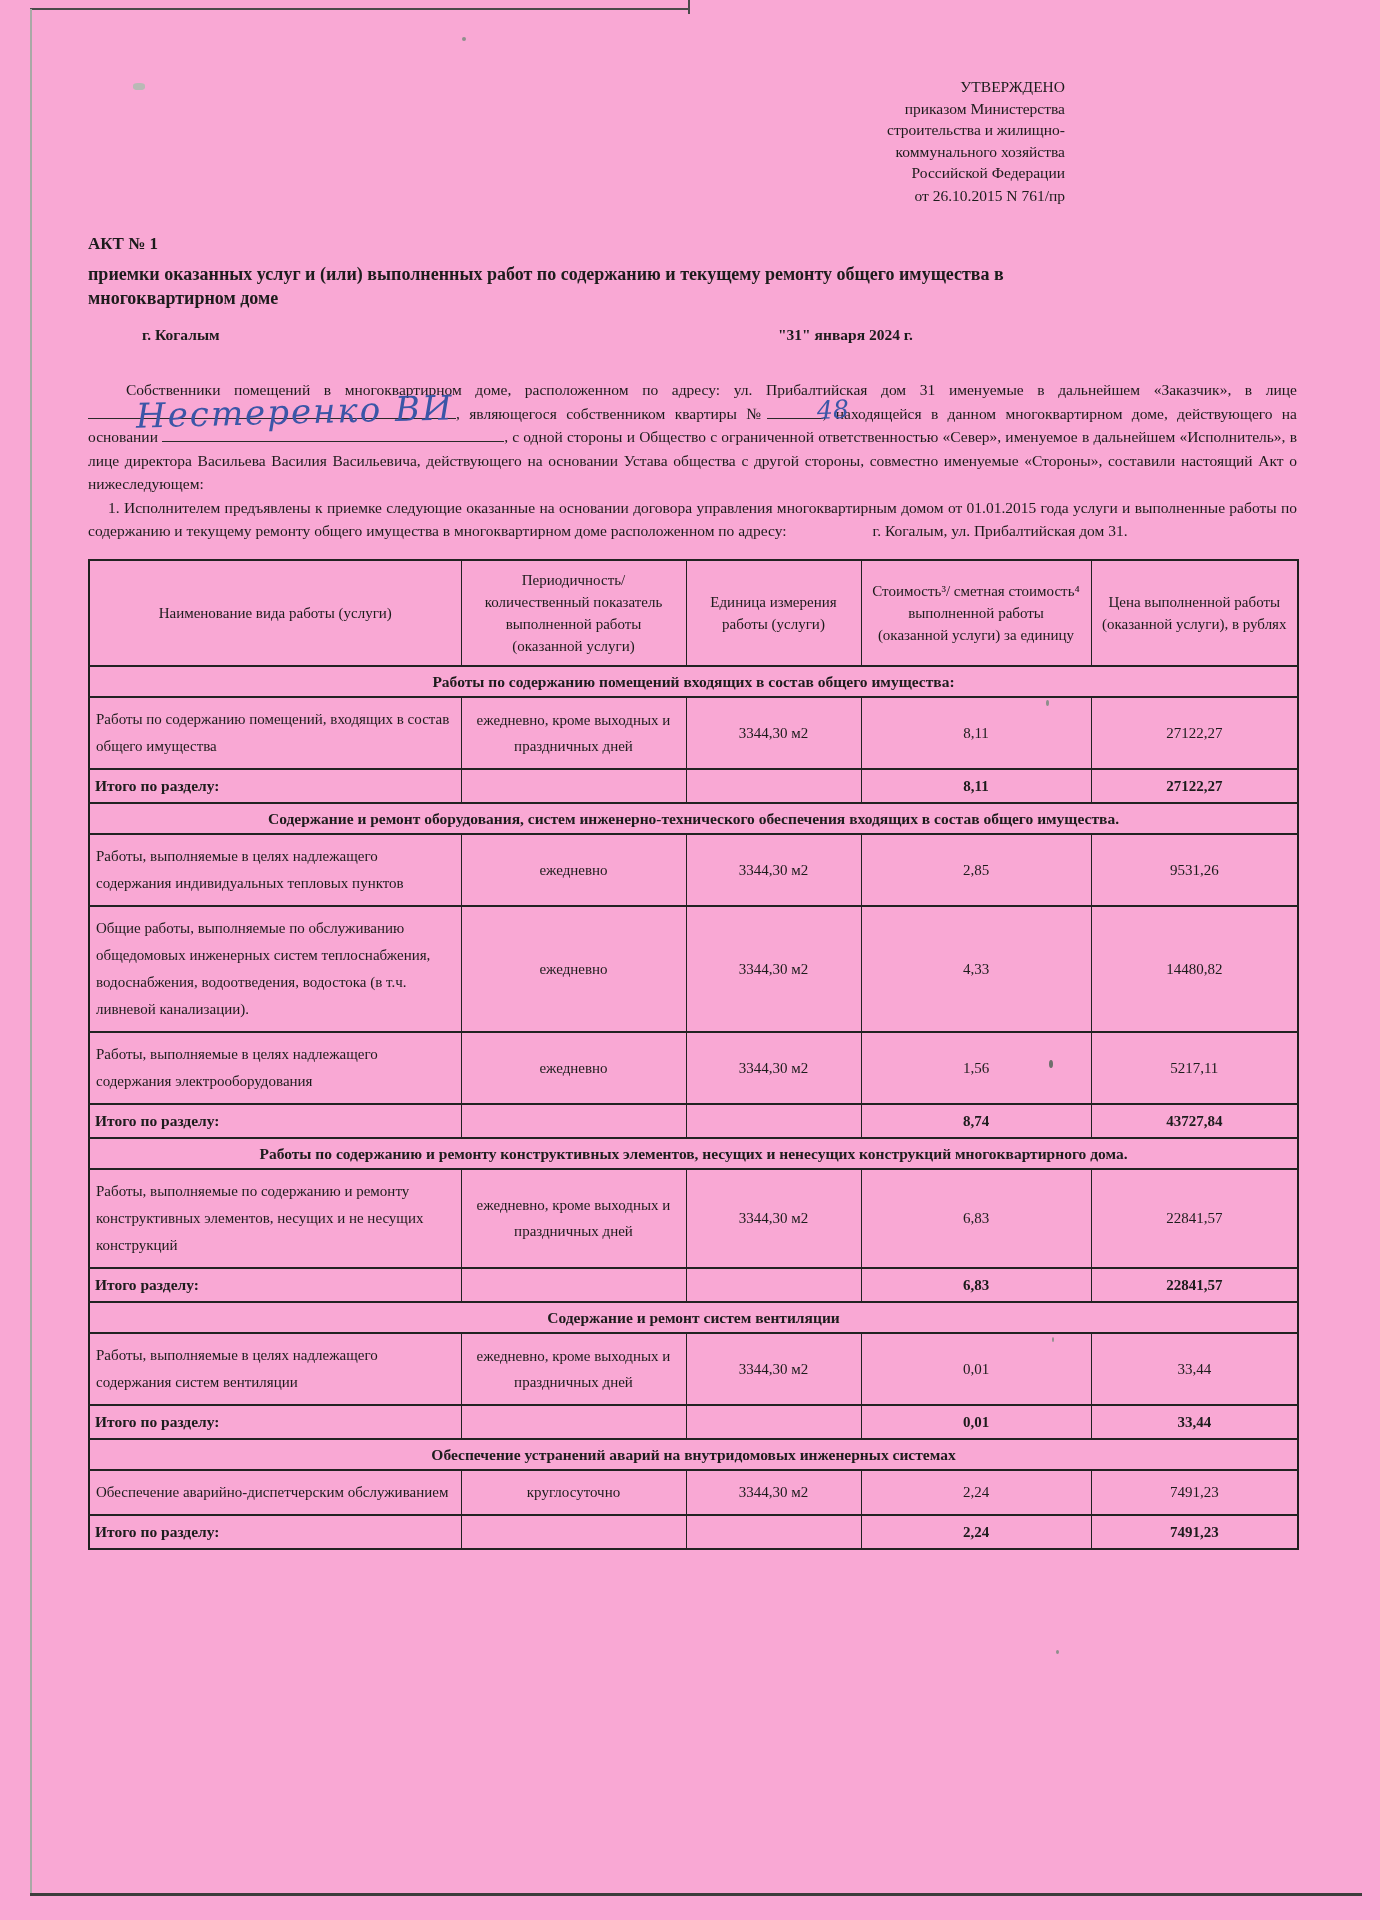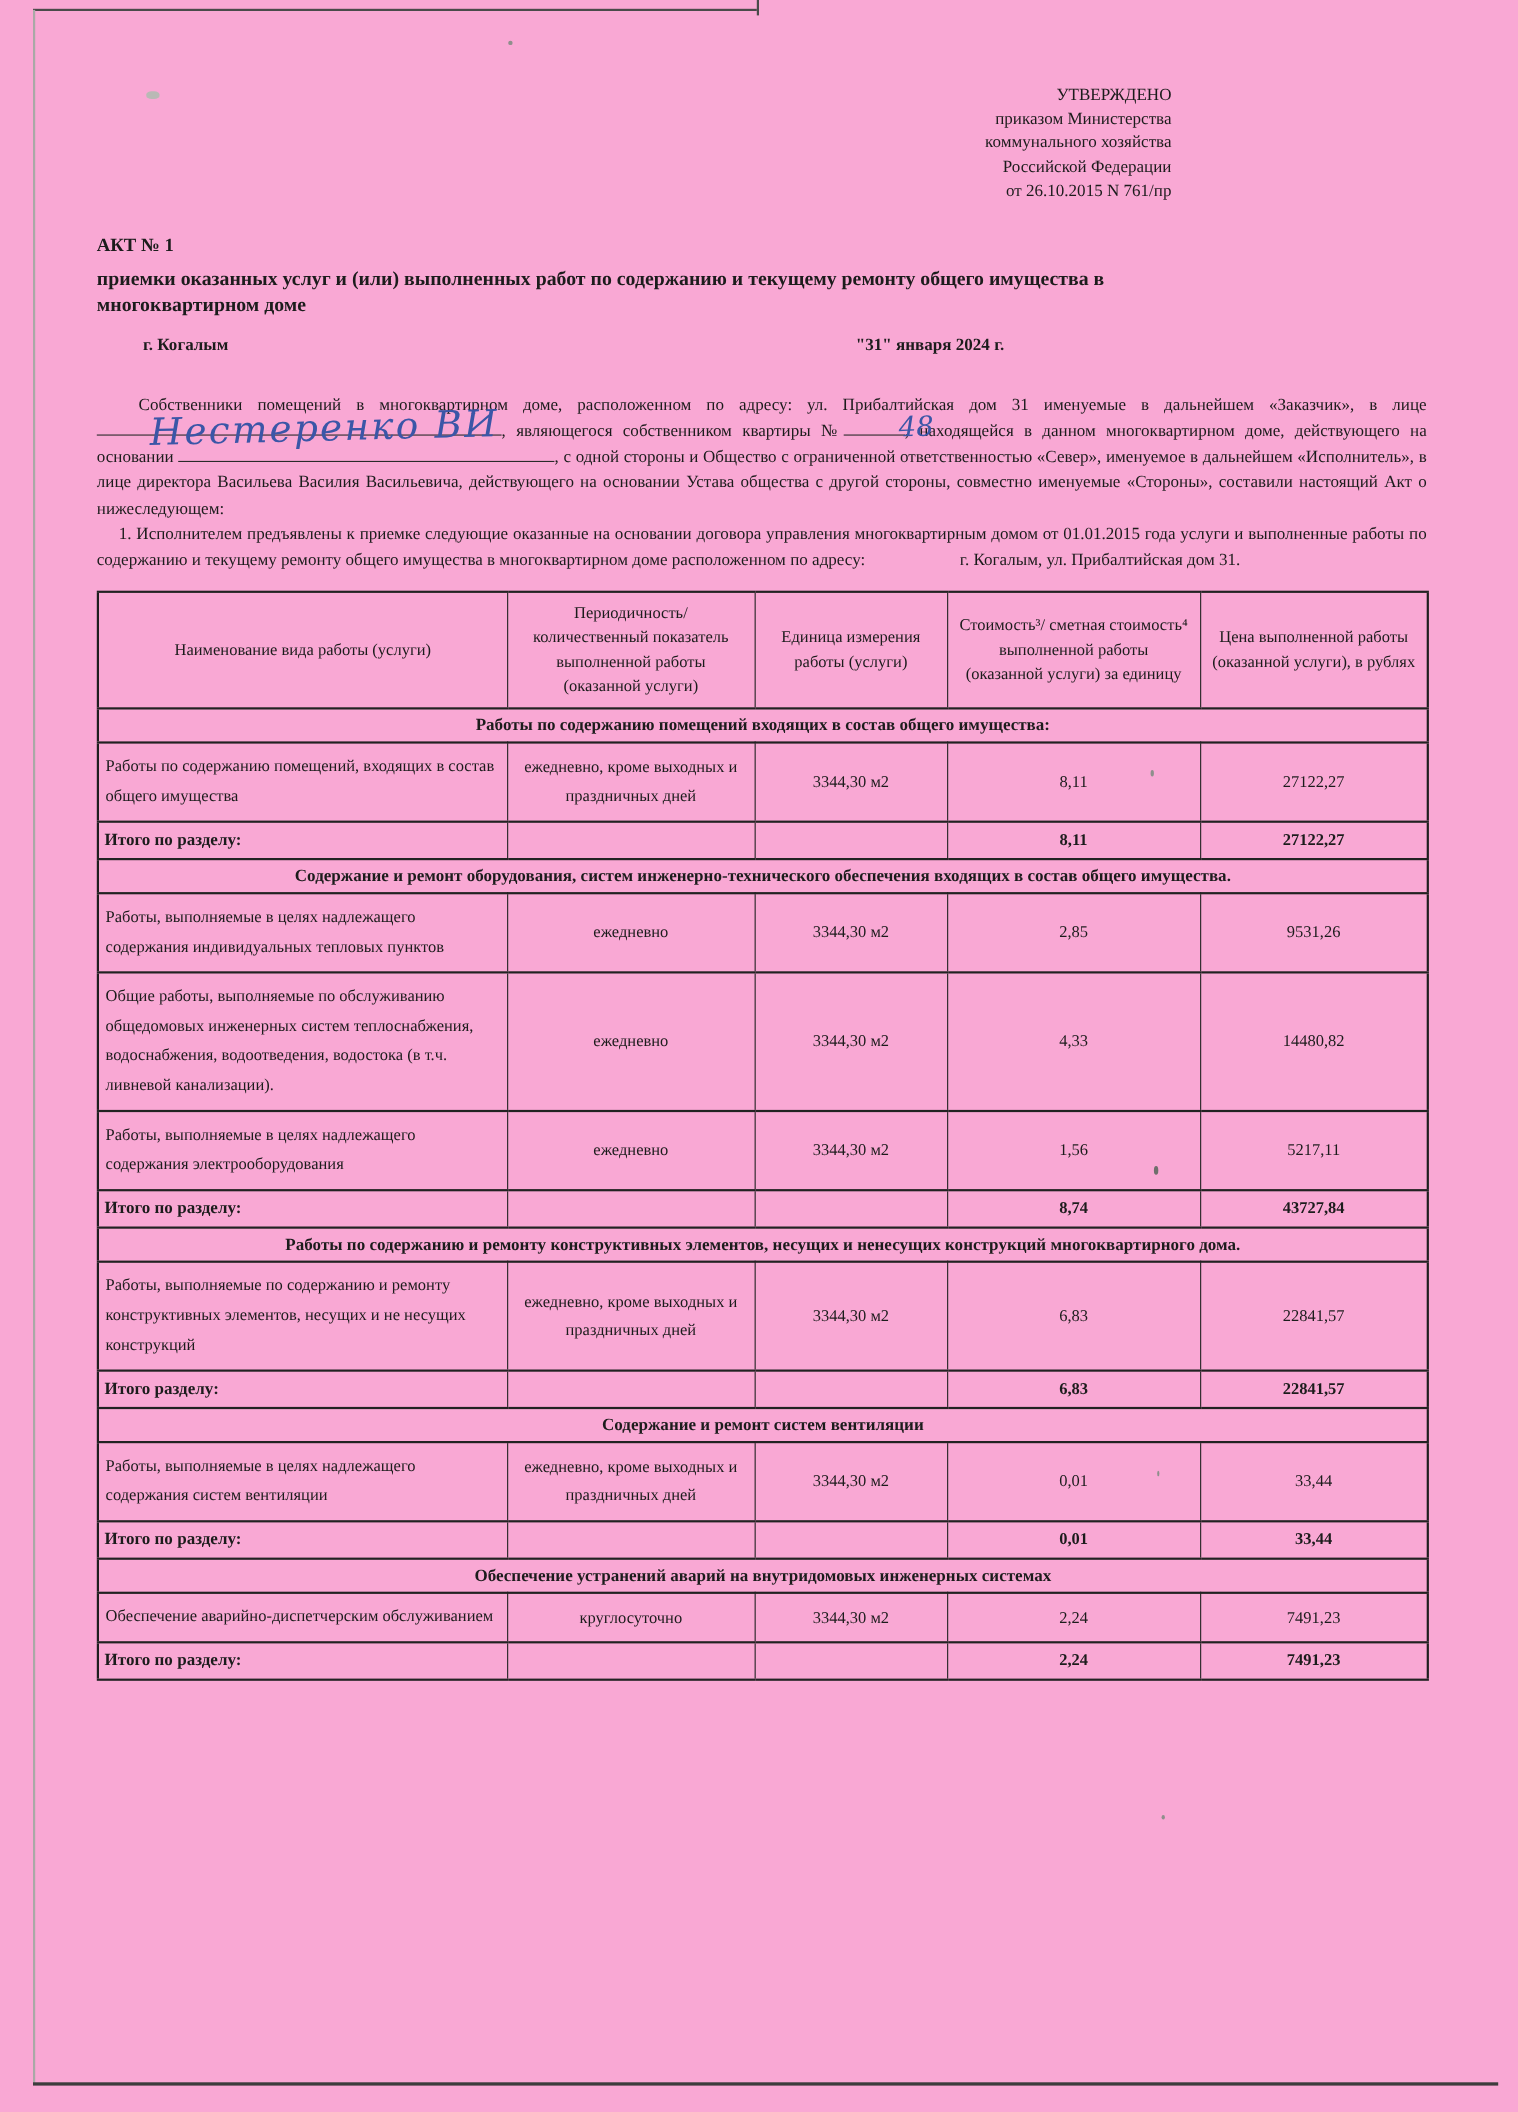--- a/index.html
+++ b/index.html
@@ -29,21 +29,21 @@
               font-size:15.5px; line-height:21.5px; }
   .approval .appr-line { white-space:nowrap; }
   .approval .appr-last { margin-top:1px; }
 
   .center-block { width:977px; text-align:left; }
   .act-title { margin-top:28px; font-weight:bold; font-size:17px; }
   .act-subtitle { margin-top:8px; font-weight:bold; font-size:18px; line-height:24px; }
 
   .city-date-row { position:relative; margin-top:16px; height:24px;
                    font-weight:bold; font-size:15.5px; }
-  .city-label { position:absolute; left:42px; top:0; }
+  .city-label { position:absolute; left:54px; top:0; }
   .date-label { position:absolute; left:690px; top:0; }
 
   .paragraph { margin-top:28px; font-size:15.5px; line-height:23.5px;
                text-align:justify; }
   .p1 { text-indent:38px; }
   .p2 { margin-top:0; text-indent:20px; }
 
   .blank { display:inline-block; border-bottom:1.4px solid #2a2a2a; height:15px;
            position:relative; vertical-align:baseline; }
   .name-blank  { width:368px; }
@@ -84,20 +84,21 @@
   <div class="speck sp3"></div>
   <div class="speck sp4"></div>
   <div class="speck sp5"></div>
   <div class="speck sp6"></div>
 
   <div class="content">
 
     <div class="approval">
       <div class="appr-line">УТВЕРЖДЕНО</div>
       <div class="appr-line">приказом Министерства</div>
+      <div class="appr-line">строительства и жилищно-</div>
       <div class="appr-line">коммунального хозяйства</div>
       <div class="appr-line">Российской Федерации</div>
       <div class="appr-line appr-last">от 26.10.2015 N 761/пр</div>
     </div>
 
     <div class="center-block act-title">АКТ № 1</div>
     <div class="center-block act-subtitle">
       <div>приемки оказанных услуг и (или) выполненных работ по содержанию и текущему ремонту общего имущества в</div>
       <div>многоквартирном доме</div>
     </div>

